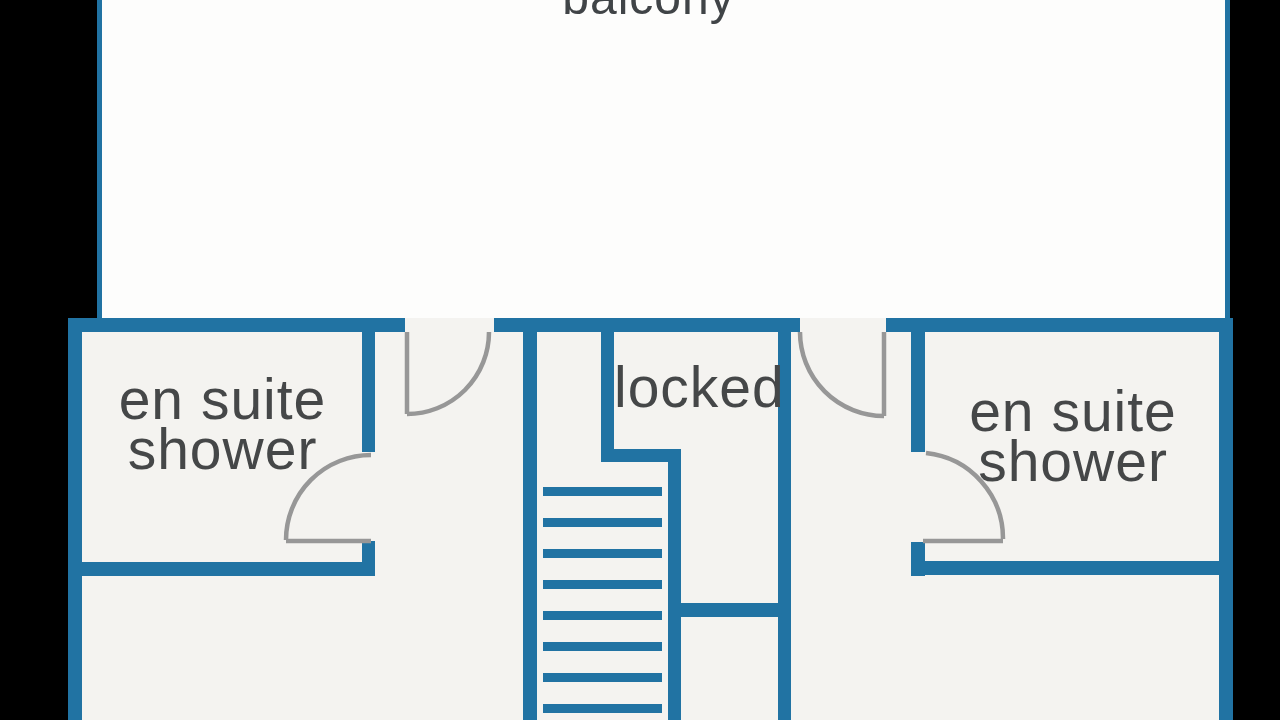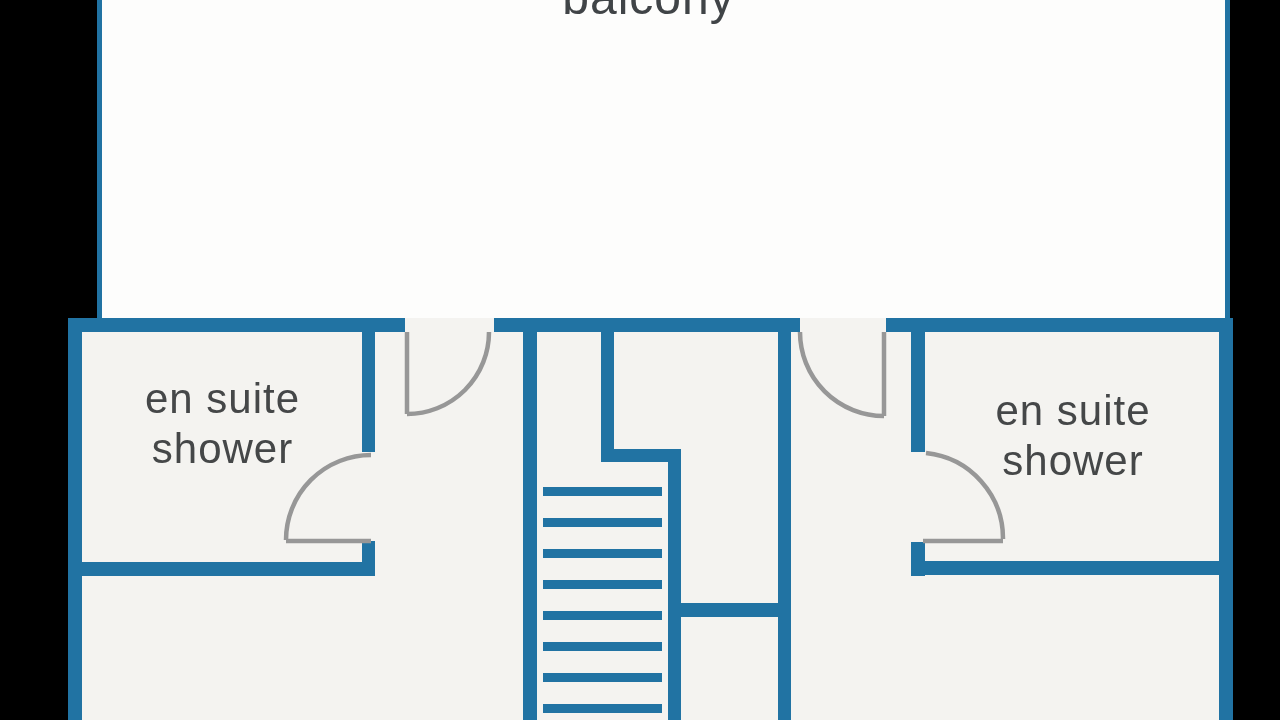--- a/index.html
+++ b/index.html
@@ -30,21 +30,21 @@
     border-left: 5px solid #2173a3;
     border-right: 5px solid #2173a3;
     box-sizing: border-box;
   }
   .wall { position: absolute; background: #2173a3; }
   .tread { position: absolute; background: #2173a3; width: 119px; height: 9px; left: 543px; }
   .label {
     position: absolute;
     color: #454748;
     text-align: center;
-    font-size: 42px;
+    font-size: 57px;
     line-height: 50px;
     letter-spacing: 1px;
     white-space: pre-line;
   }
   .balcony-label {
     position: absolute;
     left: 97px; top: -26px;
     width: 1103px;
     text-align: center;
     font-size: 48px;
@@ -113,16 +113,17 @@
       </g>
       <g>
         <path d="M923,541 L1003,541"></path>
         <path d="M926,453 A86,86 0 0 1 1003,539"></path>
       </g>
     </g>
   </svg>
 
   <div class="label" style="left:82px;top:374px;width:281px;"><span>en suite</span><br><span>shower</span></div>
 
+  <div class="label" style="left:614px;top:362px;width:164px;">locked</div>
 
   <div class="label" style="left:925px;top:386px;width:296px;"><span>en suite</span><br><span>shower</span></div>
 
 </div>
 
 </body></html>

